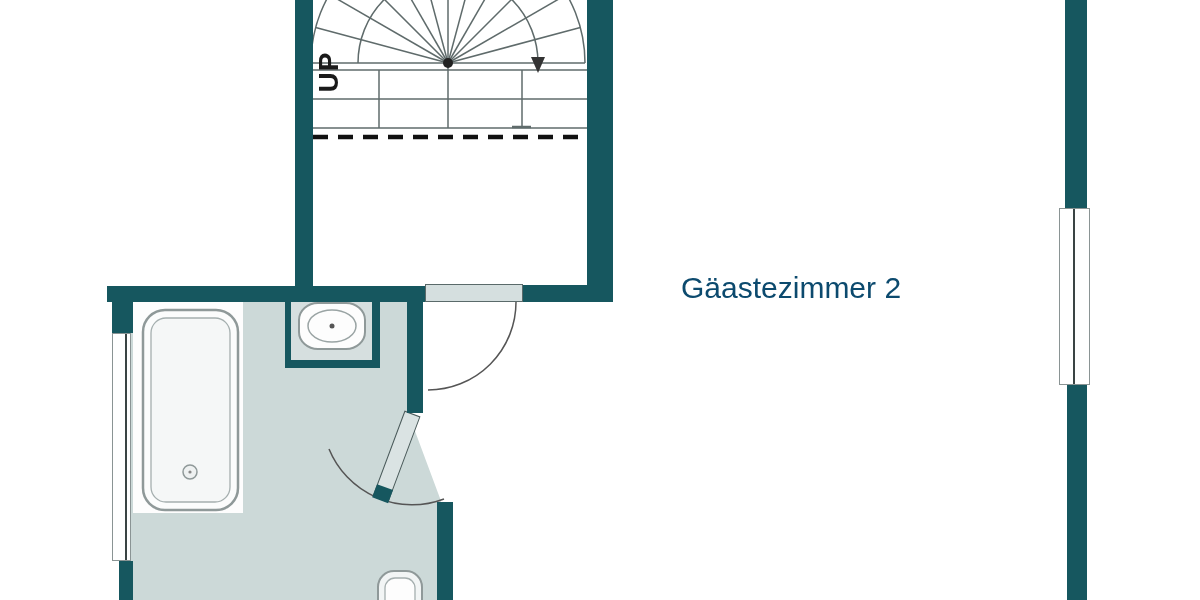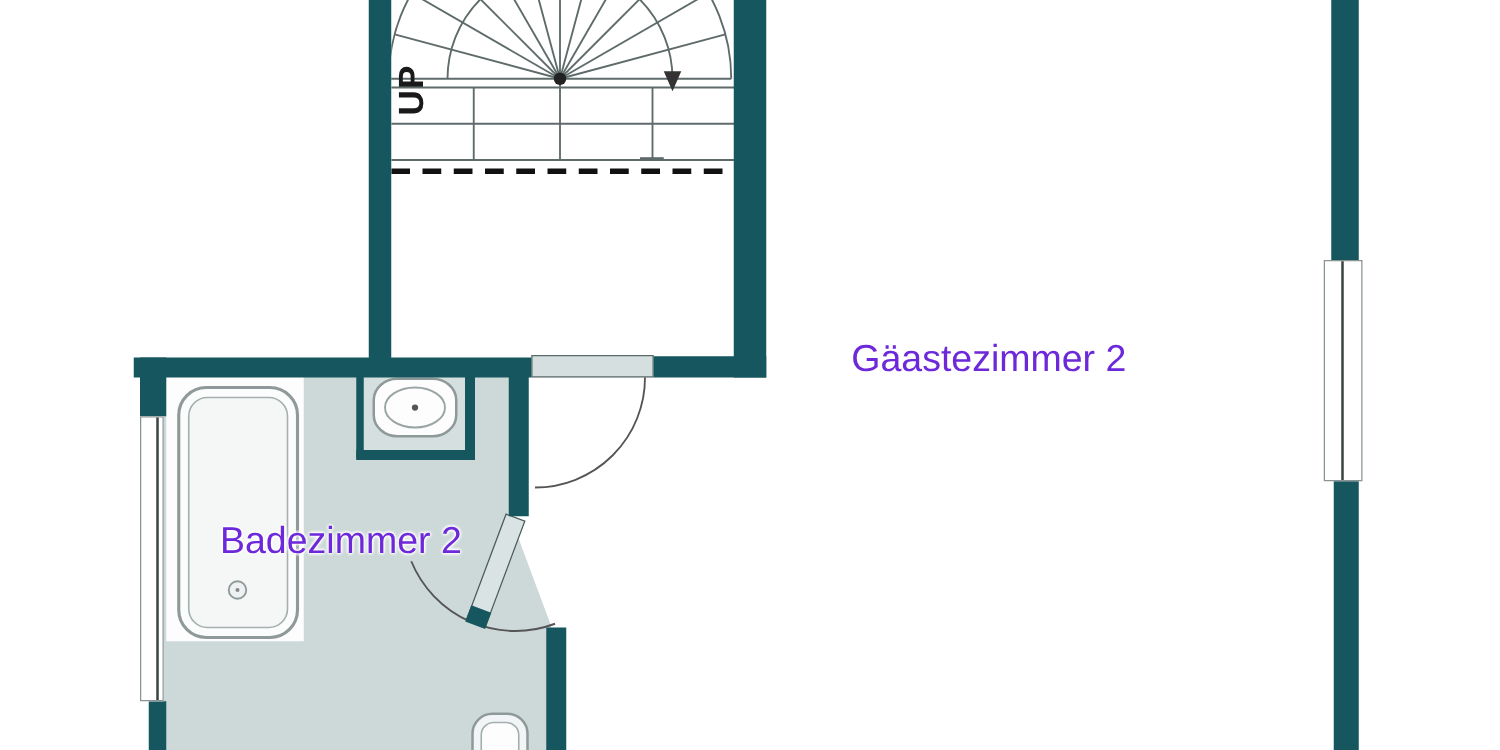--- a/index.html
+++ b/index.html
@@ -18,21 +18,21 @@
     position:absolute;left:425px;top:284px;width:98px;height:18px;
     background:#d5dfdf;border:1.5px solid #5a6a6a;box-sizing:border-box;
   }
   .window{position:absolute;background:#ffffff;border:1px solid #8a9494;box-sizing:border-box;}
   .window-left{left:112px;top:333px;width:19px;height:228px;}
   .window-left .pane-line{position:absolute;right:3px;top:0;width:2px;height:100%;background:#3a4444;}
   .window-right{left:1059px;top:208px;width:31px;height:177px;}
   .window-right .pane-line{position:absolute;left:13px;top:0;width:2px;height:100%;background:#3a4444;}
   svg.plan{position:absolute;left:0;top:0;}
   .label{
-    position:absolute;color:#6d28d9;font-size:30px;white-space:nowrap;
+    position:absolute;color:#0c4a6e;font-size:30px;white-space:nowrap;
     text-shadow:0 0 3px #fff,0 0 3px #fff,0 0 3px #fff,0 0 3px #fff;
   }
   .bathroom-label{left:176px;top:416px;}
   .guest-room-label{left:681px;top:271px;text-shadow:none;}
   .up-label{
     position:absolute;left:306px;top:51px;width:46px;height:42px;
     display:flex;align-items:center;justify-content:center;
     transform:rotate(-90deg);
     color:#1a1a1a;font-size:28px;font-weight:bold;letter-spacing:1px;
   }
@@ -133,17 +133,16 @@
   <div class="wall" style="left:1065px;top:0;width:22px;height:210px;"></div>
   <div class="wall" style="left:1067px;top:383px;width:20px;height:217px;"></div>
 
   <div class="window window-left">
     <div class="pane-line"></div>
   </div>
   <div class="window window-right">
     <div class="pane-line"></div>
   </div>
 
-  <div class="label bathroom-label">Badezimmer 2</div>
   <div class="label guest-room-label">Gäastezimmer 2</div>
   <div class="up-label">UP</div>
 
 </div>
 
 </body></html>

